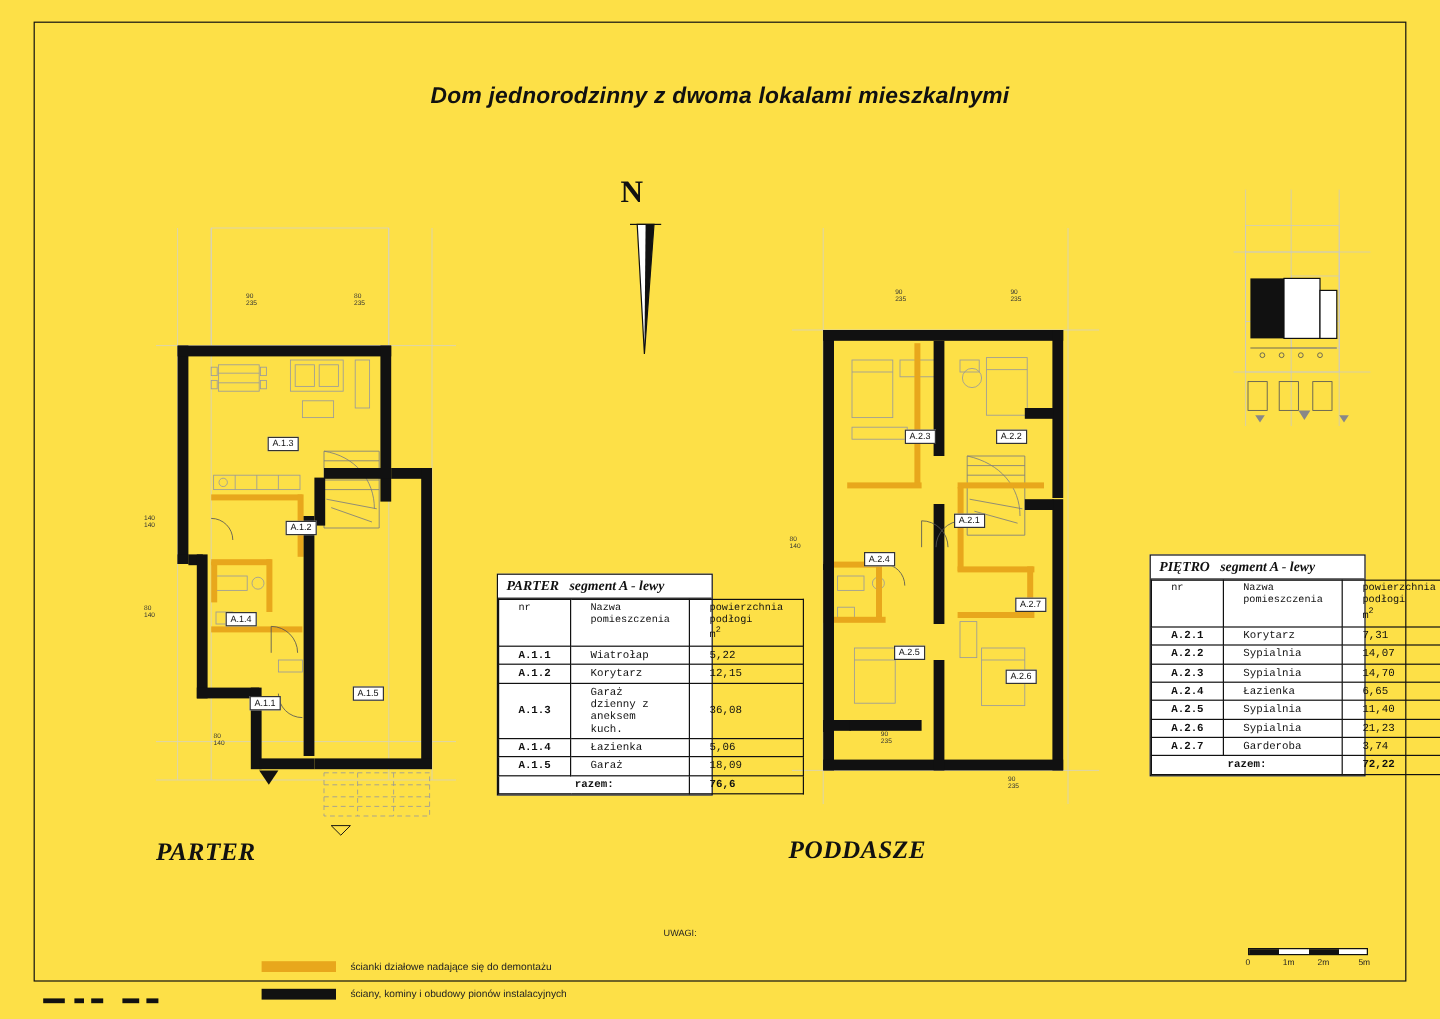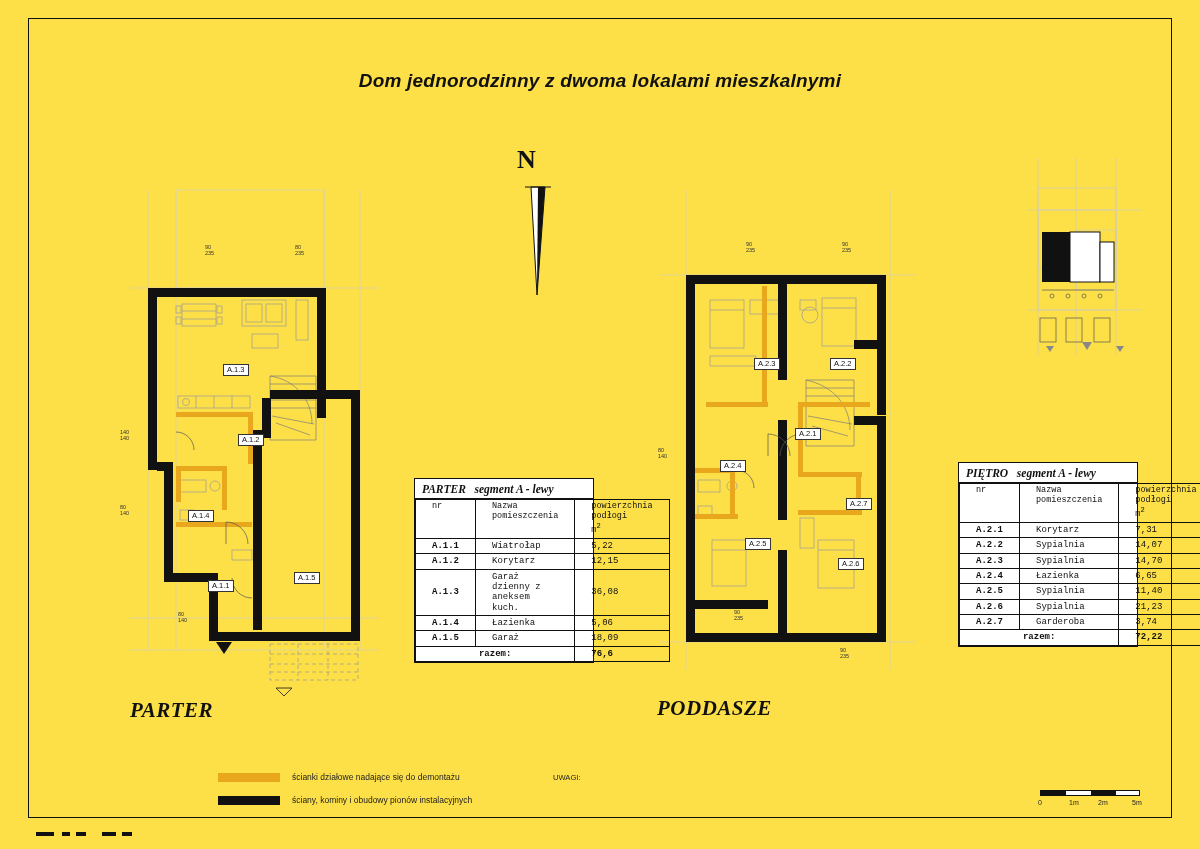--- a/index.html
+++ b/index.html
@@ -118,21 +118,21 @@
   }
   table.rooms tr.total td {
     font-weight: bold;
   }
   table.rooms tr.total td.lbl {
     text-align: center;
   }
   table.rooms td.nm { width: 104px; }
 
   
-  .legend { position: absolute; }
+  .legend { position: absolute; margin-top: 28px; }
   .sw {
     position: absolute;
     width: 62px;
     height: 9px;
   }
   .sw.yellow { background: #e8a71c; }
   .sw.black { background: #111; }
   .legend-txt {
     position: absolute;
     font-size: 8.5px;

